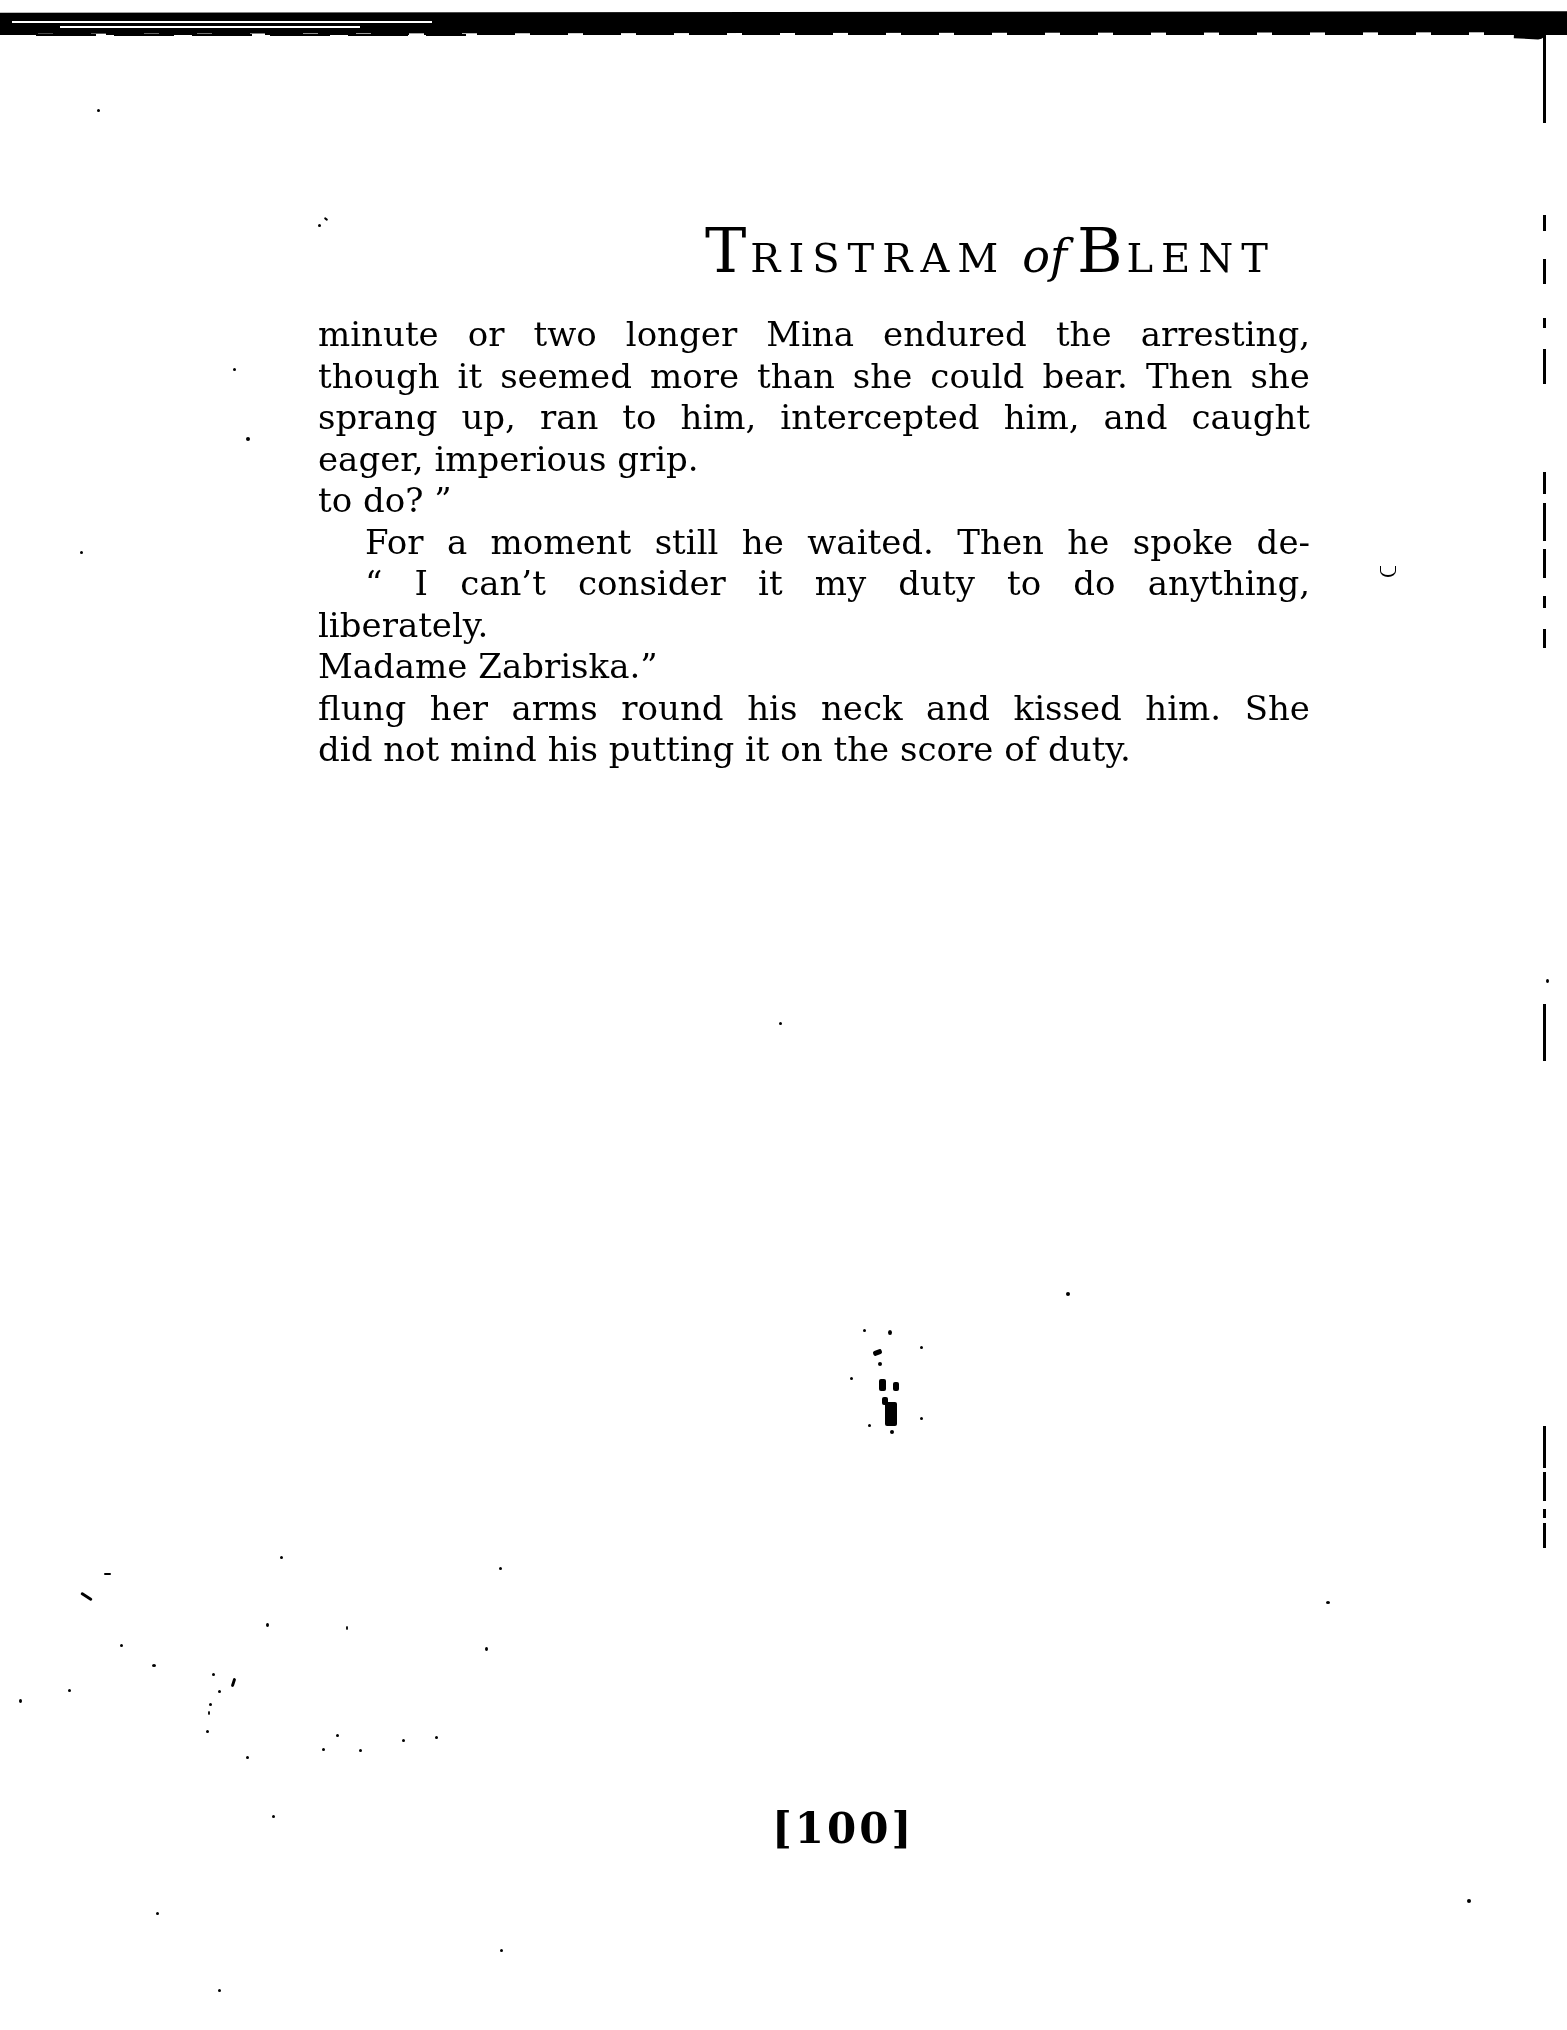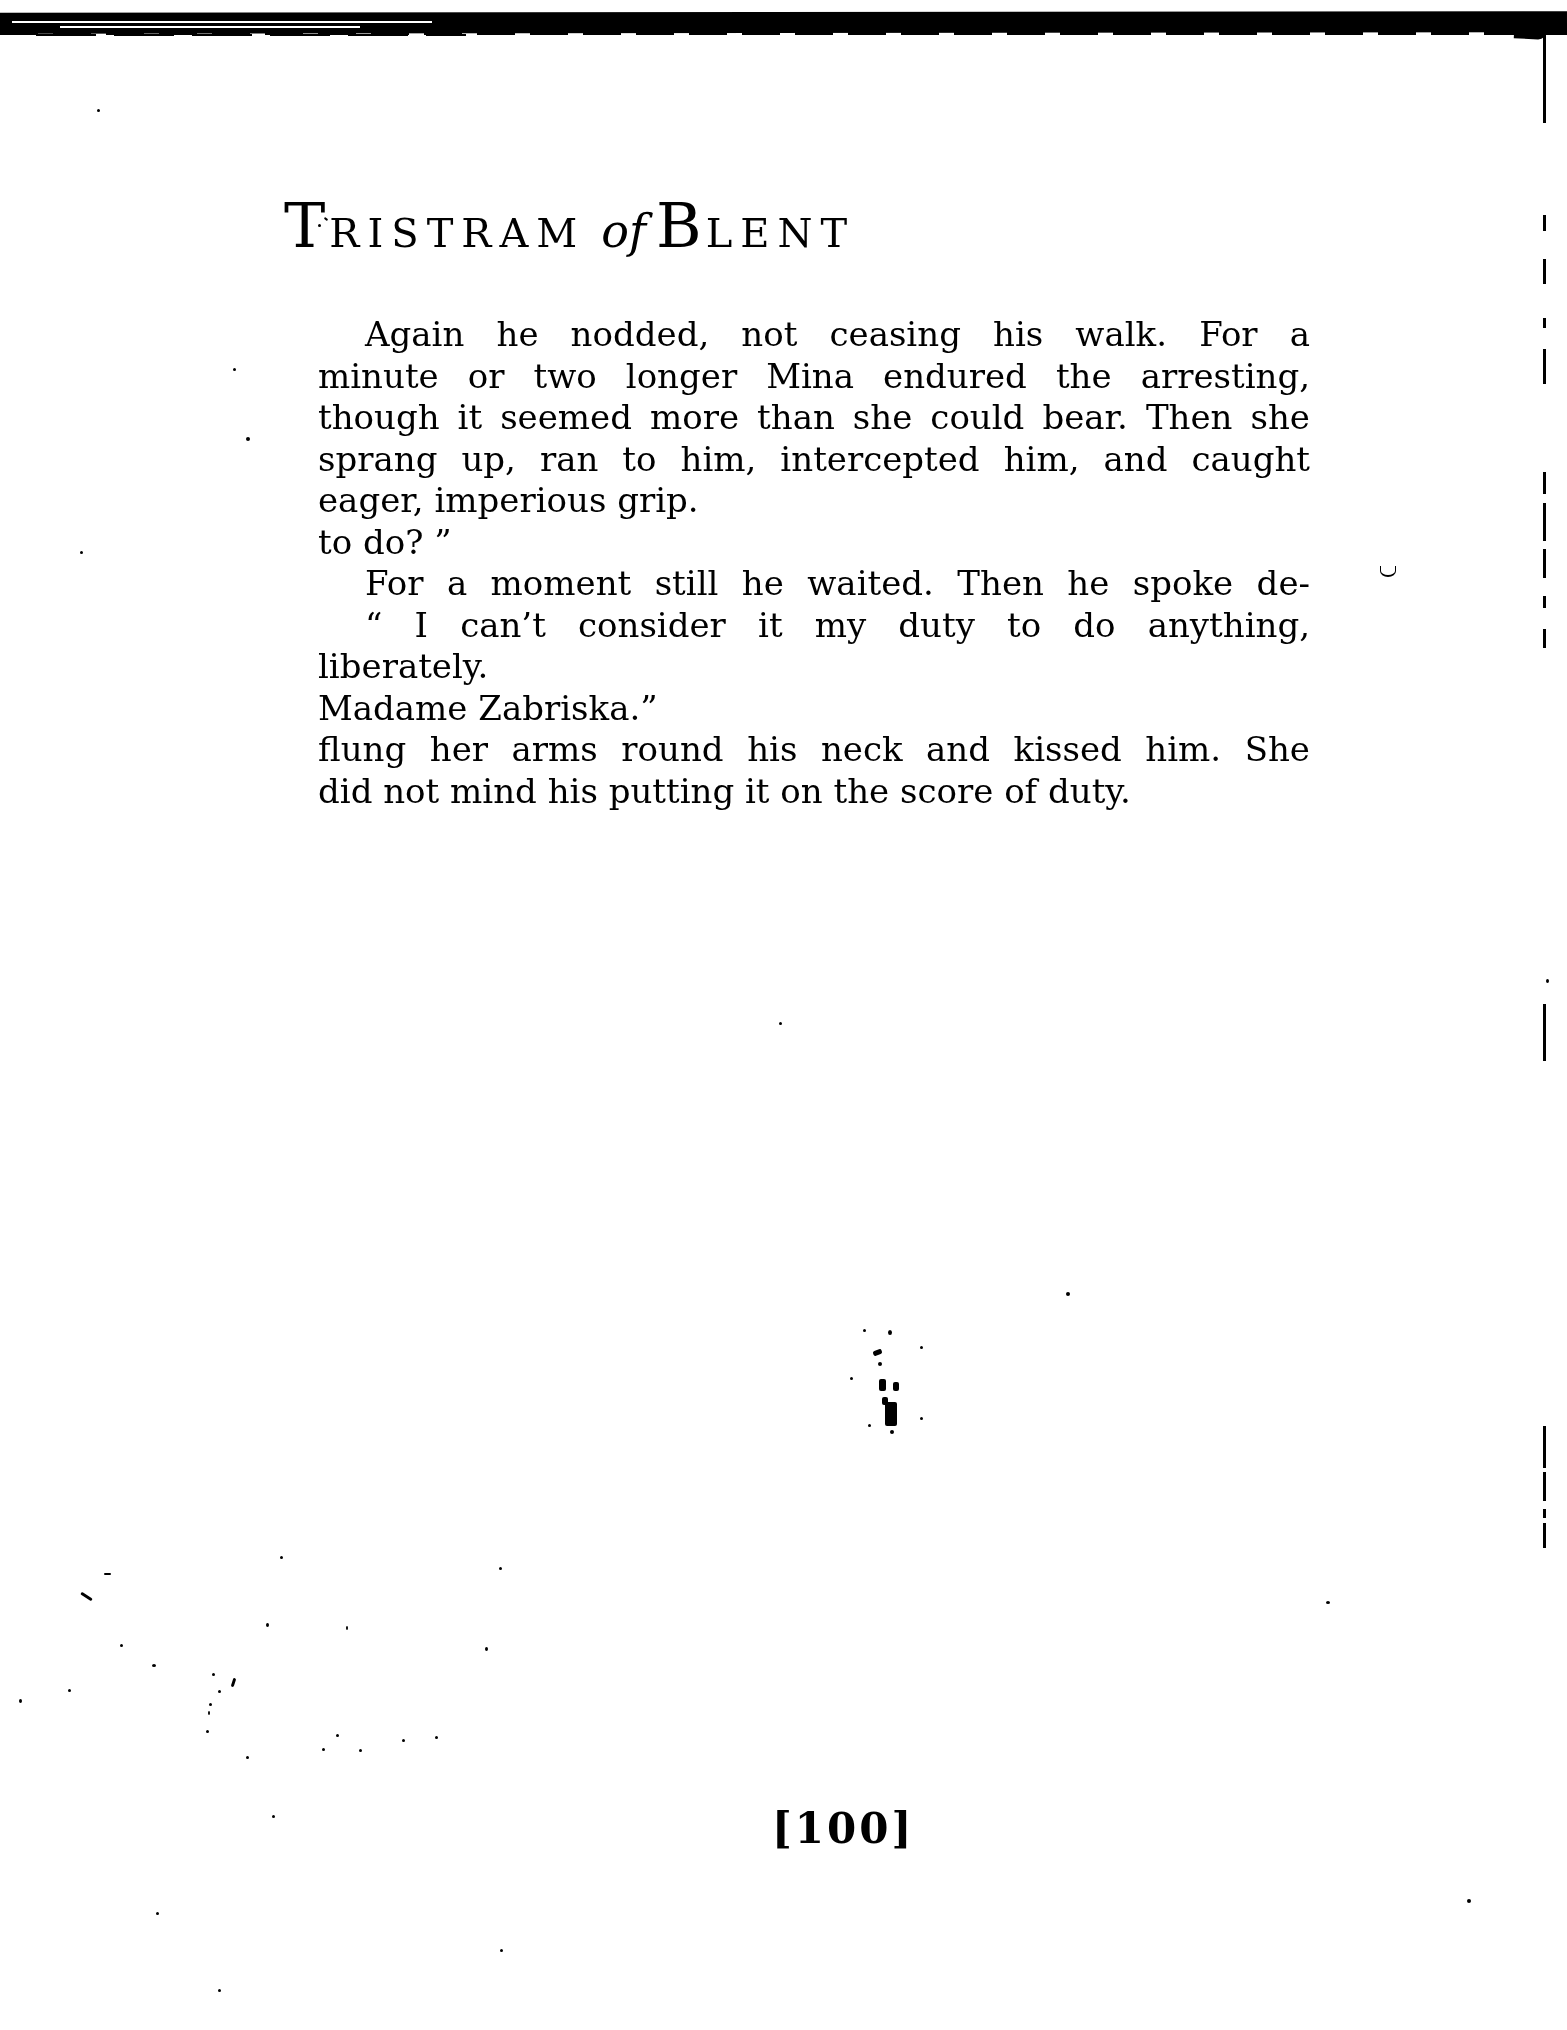--- a/index.html
+++ b/index.html
@@ -19,21 +19,21 @@
     background:repeating-linear-gradient(90deg,#000 0 60px,transparent 60px 78px)}
   #corner-hook{top:29px;left:1514px;width:33px;height:10px;background:#000;
     border-bottom-right-radius:9px;transform:rotate(3deg)}
   .vseg{position:absolute;left:1543px;width:3px;background:#000}
   .speck{position:absolute;background:#000;border-radius:50%}
   .smear{position:absolute;background:#000;border-radius:2px}
   #breve-mark{position:absolute;left:1380px;top:566px;width:14px;height:9px;
     border:2px solid #000;border-top:none;border-radius:0 0 12px 12px/0 0 9px 9px;
     border-left-width:1px;border-right-width:1px}
   
-  #title{left:284px;top:195px;width:992px;text-align:left;white-space:nowrap;line-height:1}
+  #title{left:284px;top:220px;width:992px;text-align:right;white-space:nowrap;line-height:1}
   .tbig{font-size:62px;letter-spacing:4px}
   .tsc{font-size:40px;letter-spacing:8px}
   .tof{font-size:46px;font-style:italic;letter-spacing:0;margin:0 10px 0 16px}
   
   #bodytext{left:318px;top:314px;width:992px;font-size:34px}
   .ln{height:41.5px;line-height:41.5px;overflow:hidden}
   .jl{text-align:justify;text-align-last:justify}
   .indent{text-indent:47px}
   
   #pagenum{left:772px;top:1808px;font-size:42px;font-weight:bold;letter-spacing:3px;line-height:1}
@@ -65,21 +65,20 @@
   <div class="vseg" style="top:1509px;height:9px"></div>
   <div class="vseg" style="top:1523px;height:25px"></div>
   <div class="speck" style="left:1546px;top:979px;width:3px;height:4px"></div>
 </div>
 
 <div class="abs" id="title">
   <span class="tbig">T</span><span class="tsc">RISTRAM</span><span class="tof">of</span><span class="tbig">B</span><span class="tsc">LENT</span>
 </div>
 
 <div class="abs" id="bodytext">
-  <div class="ln jl indent">Again he nodded, not ceasing his walk.  For a</div>
   <div class="ln jl">minute or two longer Mina endured the arresting,</div>
   <div class="ln jl">though it seemed more than she could bear.  Then she</div>
   <div class="ln jl">sprang up, ran to him, intercepted him, and caught</div>
   <div class="ln">eager, imperious grip.</div>
   <div class="ln">to do? ”</div>
   <div class="ln jl indent">For a moment still he waited.  Then he spoke de-</div>
   <div class="ln jl indent">“ I can’t consider it my duty to do anything,</div>
   <div class="ln">liberately.</div>
   <div class="ln">Madame Zabriska.”</div>
   <div class="ln jl">flung her arms round his neck and kissed him.  She</div>

